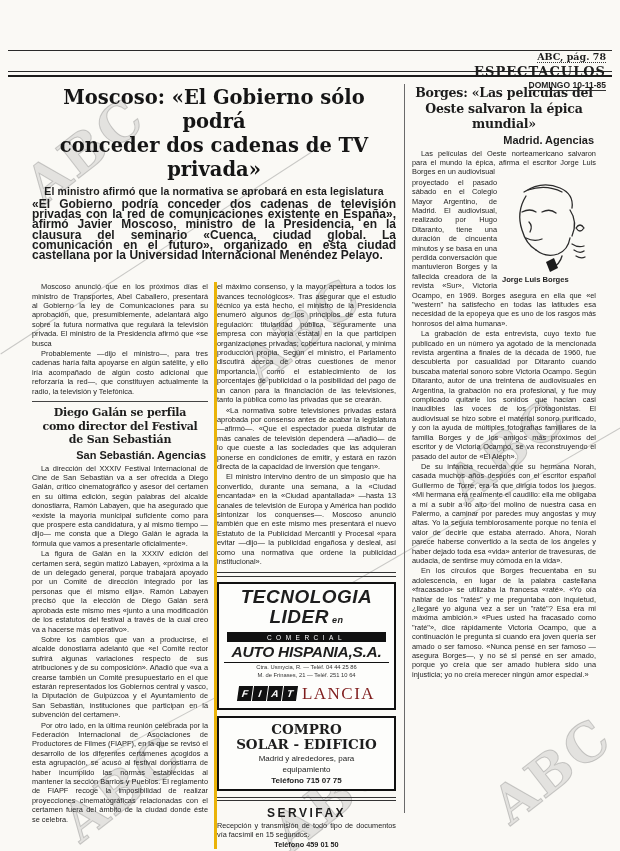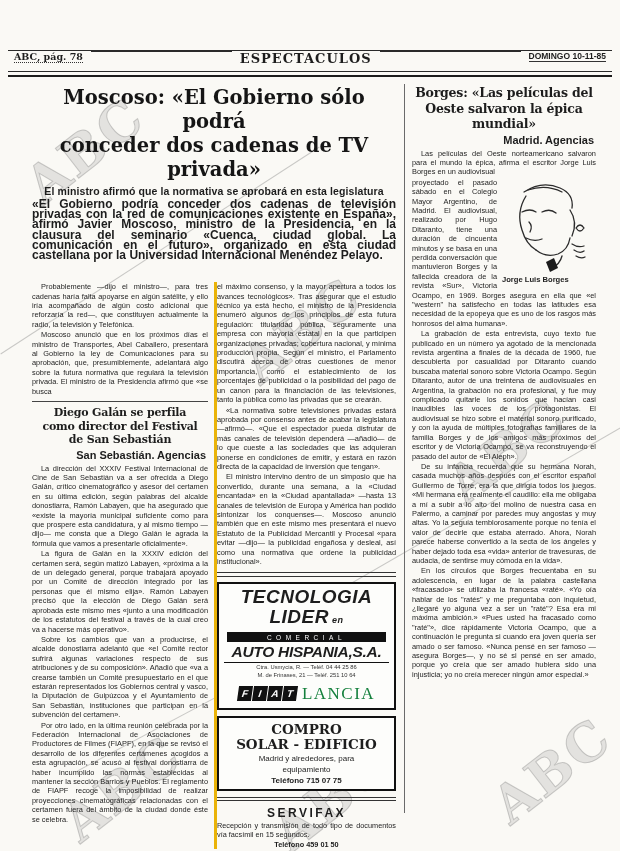--- a/index.html
+++ b/index.html
@@ -6,21 +6,21 @@
   .page{position:relative;width:620px;height:851px;margin:0 auto;background:#faf9f5;
         overflow:hidden;font-family:"Liberation Sans",sans-serif;color:#1d1d1d;}
   
   .wm{position:absolute;font-family:"DejaVu Serif",serif;font-weight:bold;font-size:52px;
       color:rgba(135,135,135,.20);-webkit-text-stroke:1px rgba(120,120,120,.35);
       transform:rotate(-38deg);pointer-events:none;z-index:0;letter-spacing:2px;}
   .scanline{position:absolute;height:1px;background:rgba(110,110,110,.35);z-index:0;pointer-events:none;}
   
   .masthead{position:absolute;left:8px;right:8px;top:50px;height:20px;z-index:2;
             border-top:1.5px solid #2a2a2a;border-bottom:1.5px solid #2a2a2a;
-            display:flex;align-items:flex-start;padding:0 6px;}
+            display:flex;align-items:flex-end;padding:0 6px;flex-direction:column;}
   .masthead-rule{position:absolute;left:8px;right:8px;top:75px;border-top:2px solid #1c1c1c;z-index:2;}
   .mh-left{font-family:"DejaVu Serif",serif;font-weight:bold;font-size:9.5px;
            border-bottom:1px dotted #333;white-space:nowrap;}
   .mh-center{font-family:"DejaVu Serif",serif;font-weight:bold;font-size:13px;letter-spacing:1px;white-space:nowrap;}
   .mh-right{font-size:8.5px;font-weight:bold;border-bottom:1px solid #333;white-space:nowrap;}
   .mh-line{flex:1;border-top:1.5px solid #2a2a2a;margin:0 8px;}
   
   .content{position:absolute;left:32px;right:24px;top:82px;bottom:8px;display:flex;z-index:1;}
   .main-zone{width:364px;flex:none;}
   .v-rule{width:1px;background:#6a6a6a;margin:2px 7px 30px 8px;flex:none;}
@@ -56,21 +56,21 @@
   .tec1,.tec2{font-style:italic;font-weight:800;font-size:19px;line-height:20px;letter-spacing:.5px;}
   .tec2b{font-size:9px;font-weight:700;margin-left:3px;font-style:italic;}
   .tec3{background:#111;color:#fff;font-size:6.5px;letter-spacing:4.5px;padding:2px 0 1px;margin:2px 6px 0;}
   .tec4{font-style:italic;font-weight:800;font-size:15.5px;line-height:17px;border-bottom:1.5px solid #111;
         margin:0 3px;padding:1px 0 2px;letter-spacing:-.3px;}
   .tec-addr{font-size:5.8px;color:#333;line-height:7.5px;margin-top:1px;}
   .tec-logos{display:flex;align-items:center;justify-content:center;margin-top:4px;gap:5px;}
   .fiat{display:inline-flex;gap:1px;transform:skewX(-8deg);}
   .fiat b{width:14px;height:15px;background:#111;color:#fff;font-size:10px;font-weight:800;
           font-style:italic;display:flex;align-items:center;justify-content:center;}
-  .lancia{font-family:"Liberation Serif",serif;font-size:17px;letter-spacing:1.5px;color:#15803d;}
+  .lancia{font-family:"Liberation Serif",serif;font-size:17px;letter-spacing:1.5px;color:#7f1d1d;}
   .ad-compro{padding:4px 3px 4px;}
   .compro1,.compro2{font-family:"DejaVu Serif",serif;font-weight:bold;font-size:13.5px;line-height:15px;}
   .compro3{font-size:8px;margin-top:2px;line-height:9.5px;}
   .compro-tel{font-size:8px;font-weight:bold;margin-top:1px;}
   .servifax{text-align:center;margin-top:2px;}
   .sf-title{font-weight:800;font-size:12px;letter-spacing:2.5px;}
   .sf-body{font-size:7.3px;line-height:9px;text-align:justify;margin-top:1px;}
   .sf-tel{font-size:7.3px;font-weight:bold;margin-top:1px;}
 </style>
 </head>
@@ -104,22 +104,22 @@
         <span data-name="headline-line1">Moscoso: «El Gobierno sólo podrá</span>
         <span data-name="headline-line2">conceder dos cadenas de TV privada»</span>
       </h1>
       <div class="subhead" data-name="moscoso-subhead">El ministro afirmó que la normativa se aprobará en esta legislatura</div>
       <p class="lead" data-name="moscoso-lead">«El Gobierno podría conceder dos cadenas de televisión privadas con la red de comunicaciones existente en España», afirmó Javier Moscoso, ministro de la Presidencia, en la clausura del seminario «Cuenca, ciudad global. La comunicación en el futuro», organizado en esta ciudad castellana por la Universidad Internacional Menéndez Pelayo.</p>
 
       <div class="cols" data-name="moscoso-columns">
 
         <div class="colA" data-name="left-column">
           <div data-name="moscoso-col1">
+              <p class="para" data-name="paragraph">Moscoso anunció que en los próximos días el ministro de Transportes, Abel Caballero, presentará al Gobierno la ley de Comunicaciones para su aprobación, que, presumiblemente, adelantará algo sobre la futura normativa que regulará la televisión privada. El ministro de la Presidencia afirmó que «se busca</p>
               <p class="para" data-name="paragraph">Probablemente —dijo el ministro—, para tres cadenas haría falta apoyarse en algún satélite, y ello iría acompañado de algún costo adicional que reforzaría la red—, que constituyen actualmente la radio, la televisión y Telefónica.</p>
-              <p class="para" data-name="paragraph">Moscoso anunció que en los próximos días el ministro de Transportes, Abel Caballero, presentará al Gobierno la ley de Comunicaciones para su aprobación, que, presumiblemente, adelantará algo sobre la futura normativa que regulará la televisión privada. El ministro de la Presidencia afirmó que «se busca</p>
             </div>
           <div class="rule-thin" data-name="article-divider-rule"></div>
 
           <section data-name="galan-article">
             <h3 class="galan-h" data-name="galan-headline">Diego Galán se perfila como director del Festival de San Sebastián</h3>
             <div class="byline sm" data-name="galan-byline">San Sebastián. Agencias</div>
             <div data-name="galan-body">
                 <p class="para" data-name="paragraph">La dirección del XXXIV Festival Internacional de Cine de San Sebastián va a ser ofrecida a Diego Galán, crítico cinematográfico y asesor del certamen en su última edición, según palabras del alcalde donostiarra, Ramón Labayen, que ha asegurado que «existe la mayoría municipal suficiente como para que prospere esta candidatura, y al mismo tiempo —dijo— me consta que a Diego Galán le agrada la fórmula que vamos a presentarle oficialmente».</p>
                 <p class="para" data-name="paragraph">La figura de Galán en la XXXIV edición del certamen será, según matizó Labayen, «próxima a la de un delegado general, porque trabajará apoyado por un Comité de dirección integrado por las personas que él mismo elija». Ramón Labayen precisó que la elección de Diego Galán será aprobada este mismo mes «junto a una modificación de los estatutos del festival a través de la cual creo va a hacerse más operativo».</p>
                 <p class="para" data-name="paragraph">Sobre los cambios que van a producirse, el alcalde donostiarra adelantó que «el Comité rector sufrirá algunas variaciones respecto de sus atribuciones y de su composición». Añadió que «va a crearse también un Comité presupuestario en el que estarán representados los Gobiernos central y vasco, la Diputación de Guipúzcoa y el Ayuntamiento de San Sebastián, instituciones que participan en la subvención del certamen».</p>

